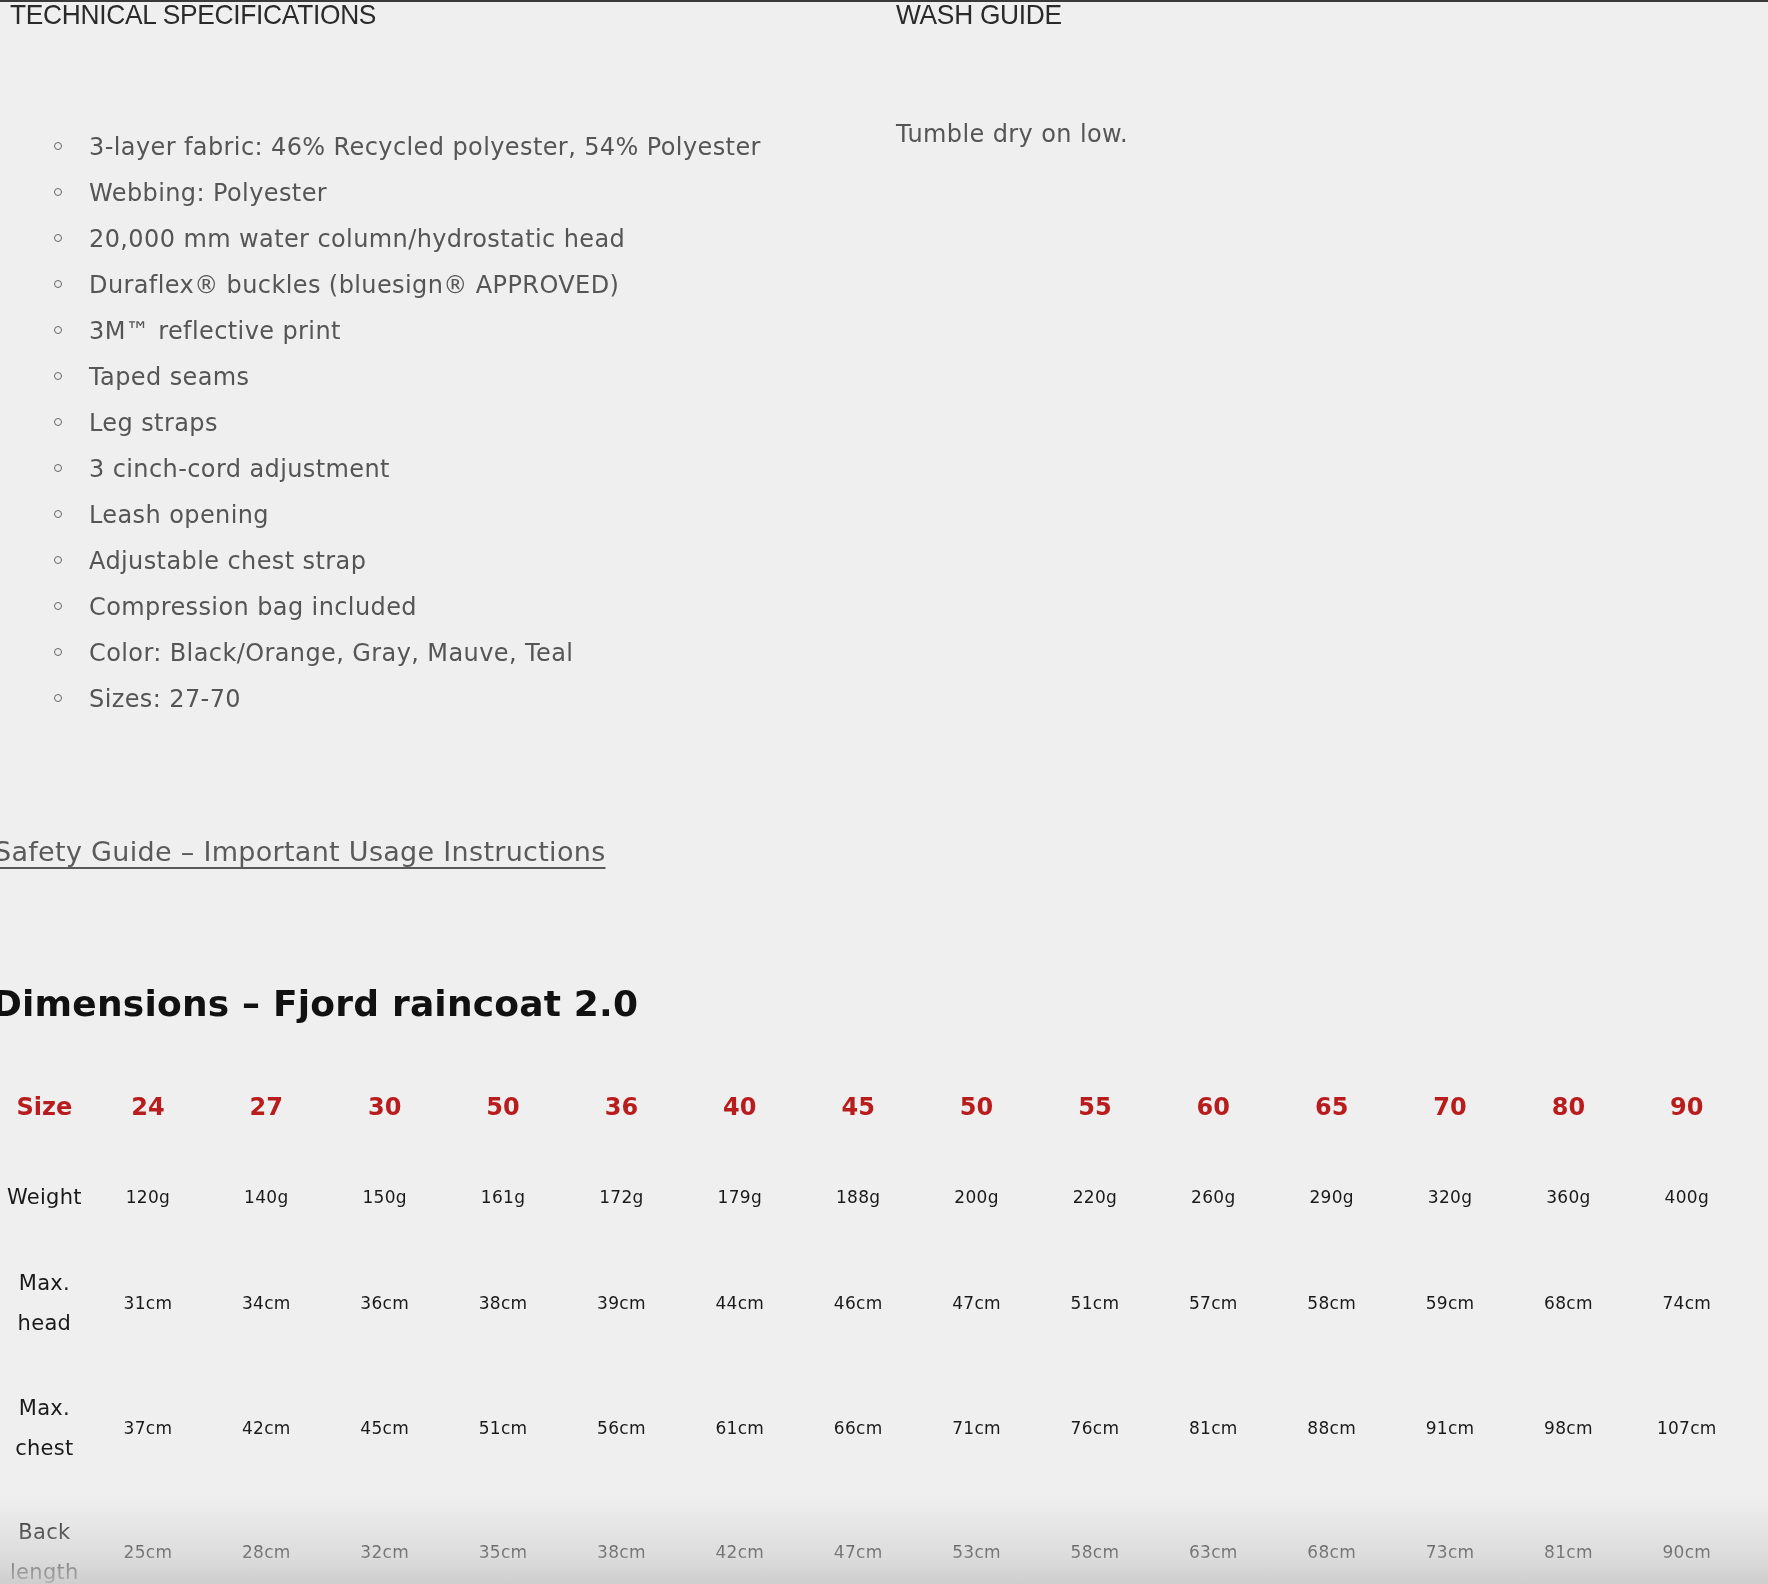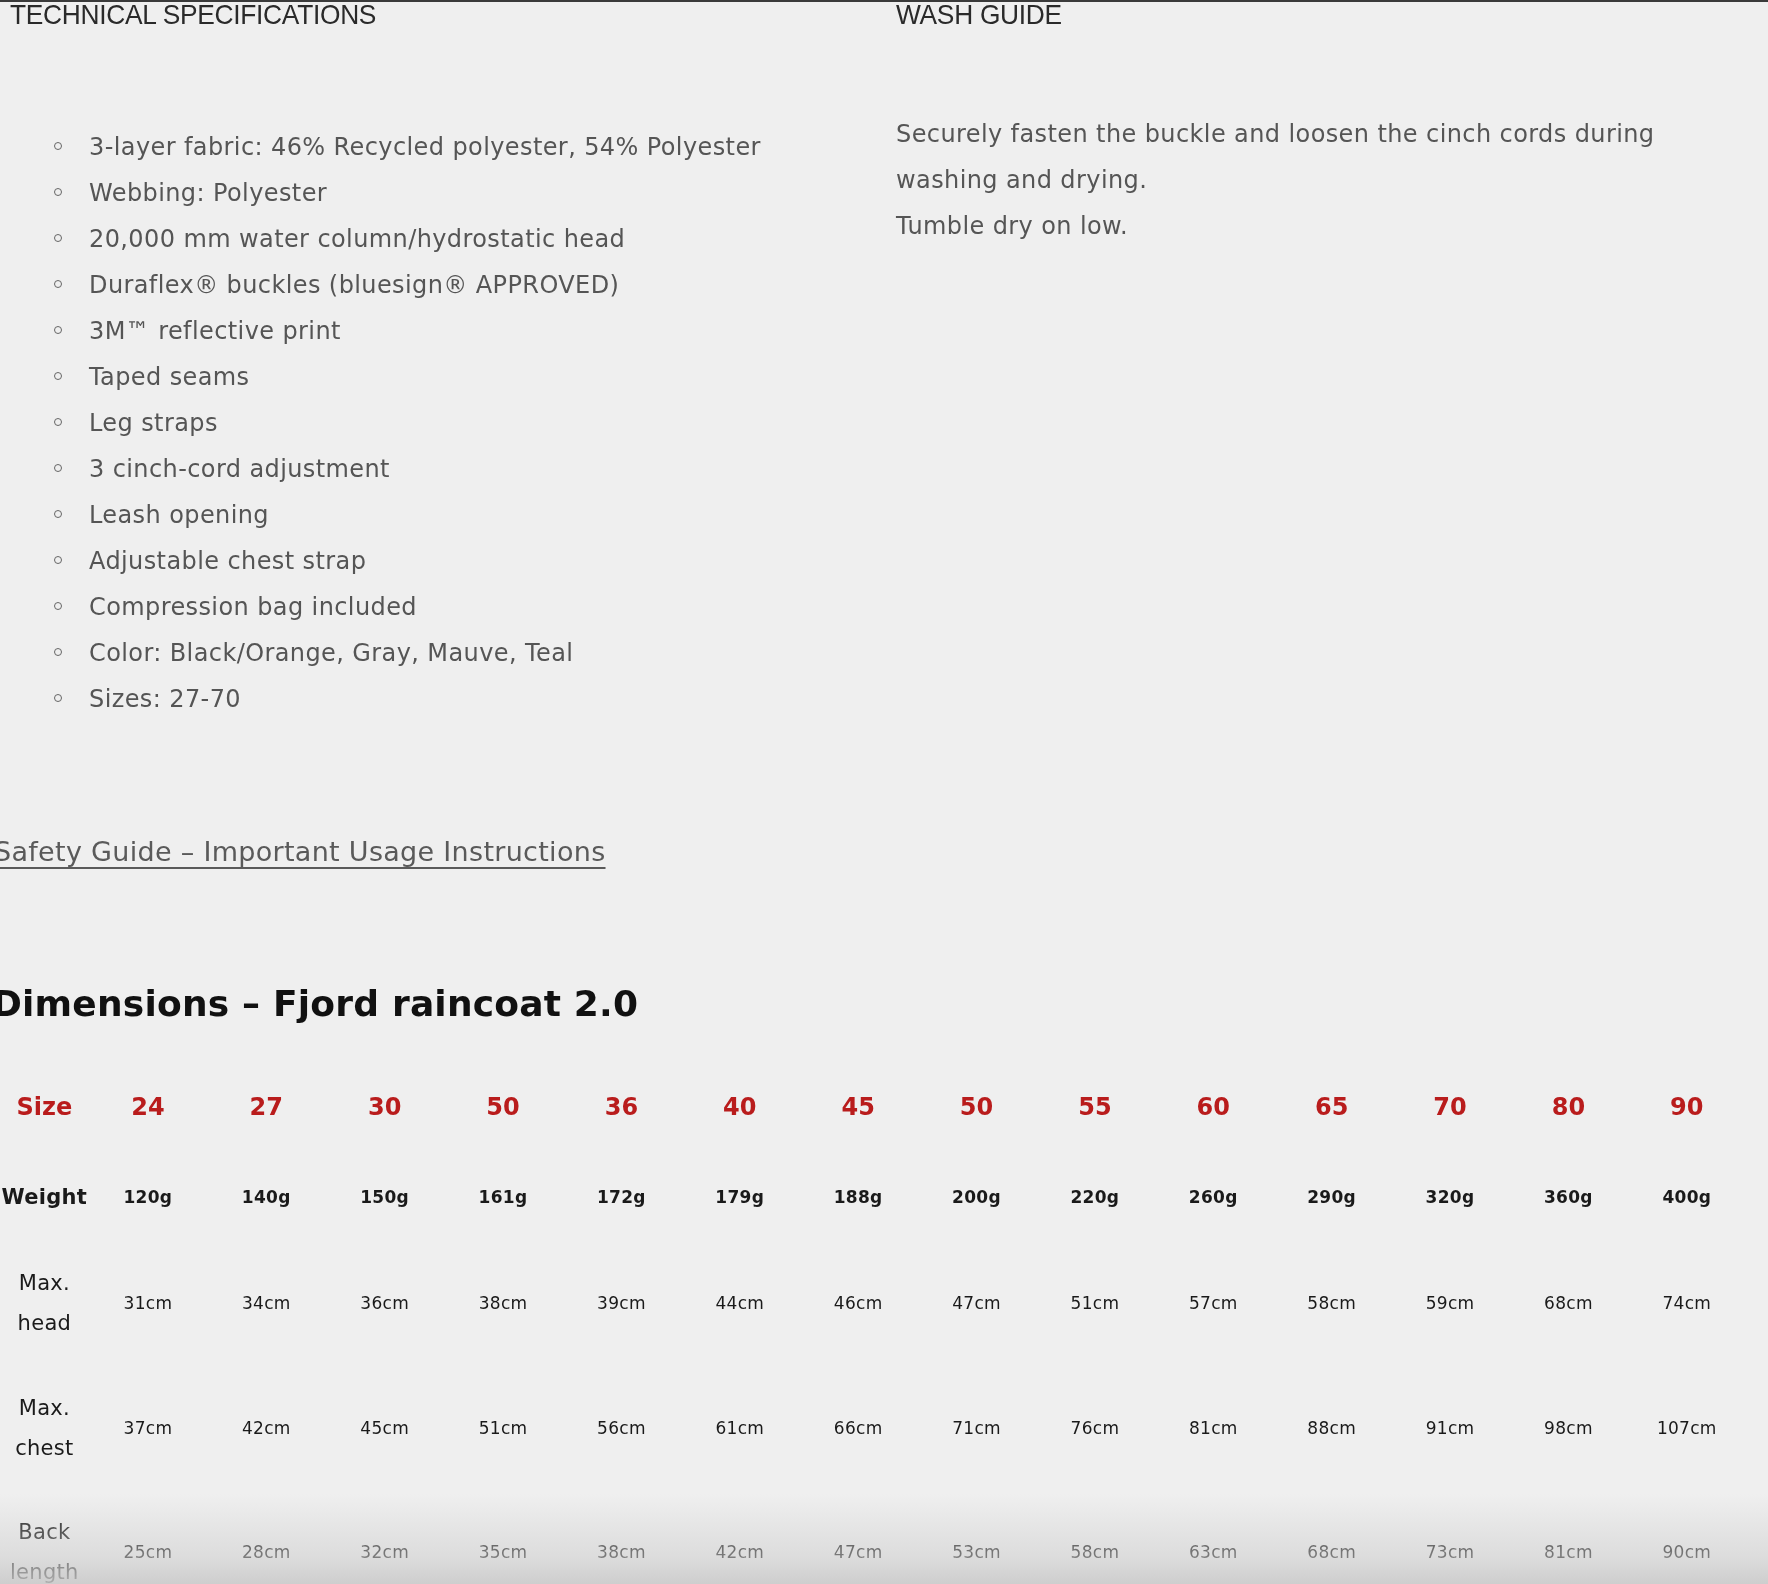--- a/index.html
+++ b/index.html
@@ -128,21 +128,21 @@
   .dims-table td {
     font-size: 17px;
     letter-spacing: 0.3px;
   }
   .dims-table td.row-label {
     line-height: 40px;
     font-size: 21px;
   }
   .dims-table col.label-col { width: 88px; }
   .dims-table col.size-col { width: 117.4px; }
-  .row-weight td { height: 86px; font-weight: bold; }
+  .row-weight td { height: 86px; }
   .row-head td { height: 126px; }
   .row-chest td { height: 124px; }
   .row-back td { height: 124px; }
 
   .bottom-shade {
     position: absolute;
     left: 0;
     bottom: 0;
     width: 1768px;
     height: 90px;
@@ -168,21 +168,20 @@
   <li class="spec-item"><span class="bullet"></span><span>Leg straps</span></li>
   <li class="spec-item"><span class="bullet"></span><span>3 cinch-cord adjustment</span></li>
   <li class="spec-item"><span class="bullet"></span><span>Leash opening</span></li>
   <li class="spec-item"><span class="bullet"></span><span>Adjustable chest strap</span></li>
   <li class="spec-item"><span class="bullet"></span><span>Compression bag included</span></li>
   <li class="spec-item"><span class="bullet"></span><span>Color: Black/Orange, Gray, Mauve, Teal</span></li>
   <li class="spec-item"><span class="bullet"></span><span>Sizes: 27-70</span></li>
 </ul>
 
 <div class="wash-text">
-  <p>Securely fasten the buckle and loosen the cinch cords during washing and drying.</p>
   <p>Tumble dry on low.</p>
 </div>
 
 <a class="safety-link">Safety Guide – Important Usage Instructions</a>
 
 <h2 class="dims-heading">Dimensions – Fjord raincoat 2.0</h2>
 
 <table class="dims-table">
   <colgroup>
     <col class="label-col">

